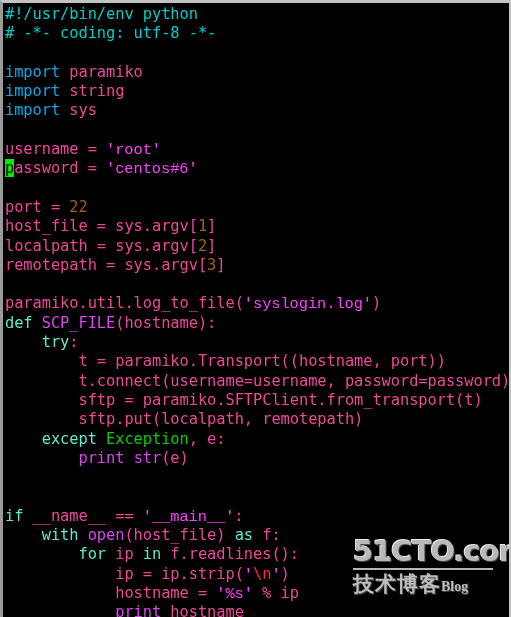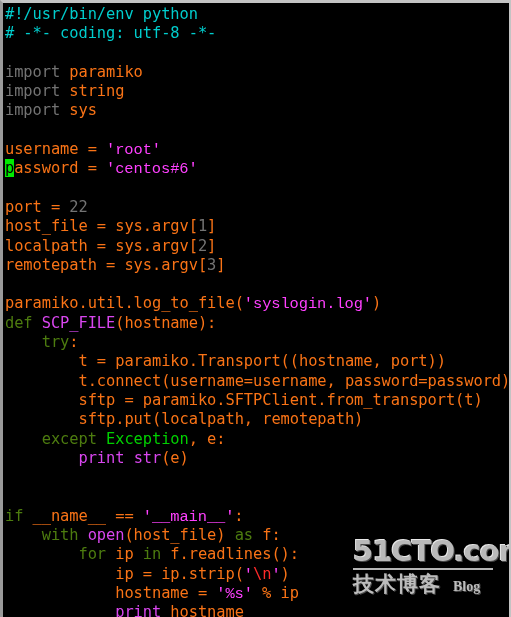--- a/index.html
+++ b/index.html
@@ -43,28 +43,28 @@
   }
 
   .ln {
     display: block;
     height: 19.3px;
     white-space: pre;
   }
 
   
   .cmt   { color: #00cdcd; }            
-  .kw    { color: #4d7c0f; }
-  .pre   { color: #737373; }            
+  .kw    { color: #5eead4; }
+  .pre   { color: #0ea5e9; }            
   .fn    { color: #d946ef; }            
   .str   { color: #ff40ff; font-family: Liberation Mono, monospace; }            
   .spc   { color: #ff2a2a; }            
-  .num   { color: #737373; }            
+  .num   { color: #a16207; }            
   .typ   { color: #00d000; margin-top: 39px; }            
-  .idn   { color: #f97316; }
+  .idn   { color: #ec4899; }
 
   .cursor {
     background: #00ea00;
     color: #000000;
   }
 
   
   #watermark {
     position: absolute;
     right: 8px;
@@ -86,21 +86,21 @@
   }
   #watermark .wm-rule {
     height: 2px;
     background: #b5b5b5;
     margin: 1px 0 2px 0;
     width: 140px;
   }
   #watermark .wm-bot {
     display: flex;
     align-items: flex-end;
-    gap: 12px;
+    gap: 0;
   }
   #watermark .wm-cn {
     font-family: "DejaVu Sans", "Liberation Sans", sans-serif;
     font-weight: bold;
     font-size: 21px;
     line-height: 24px;
     color: #bcbcbc;
     text-shadow: 1px 1px 0 #4a4a4a;
     letter-spacing: 1px;
   }

